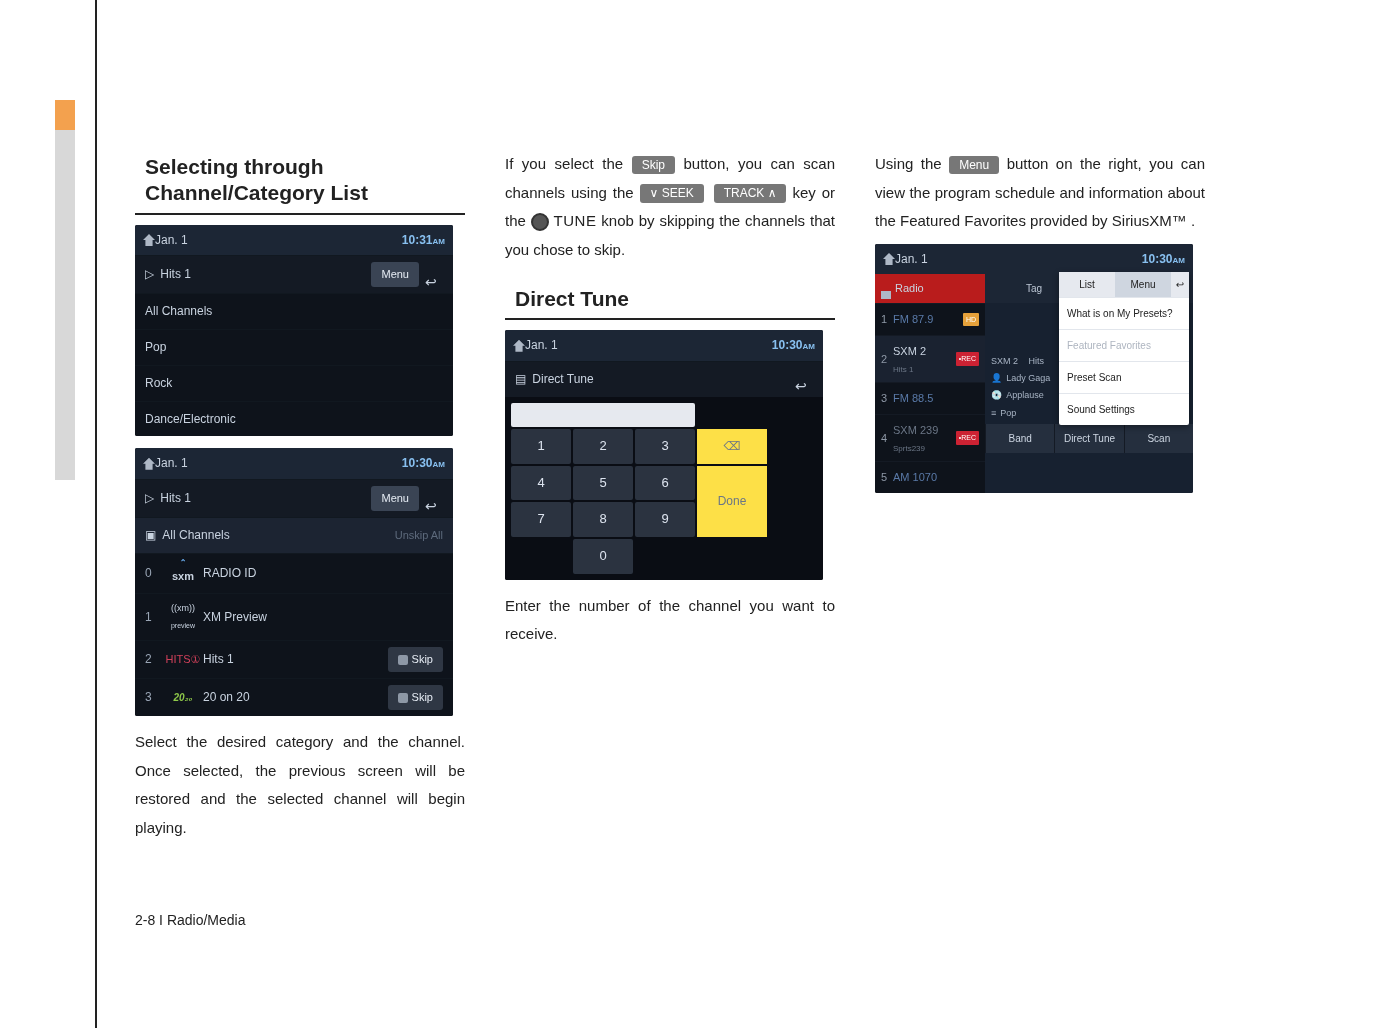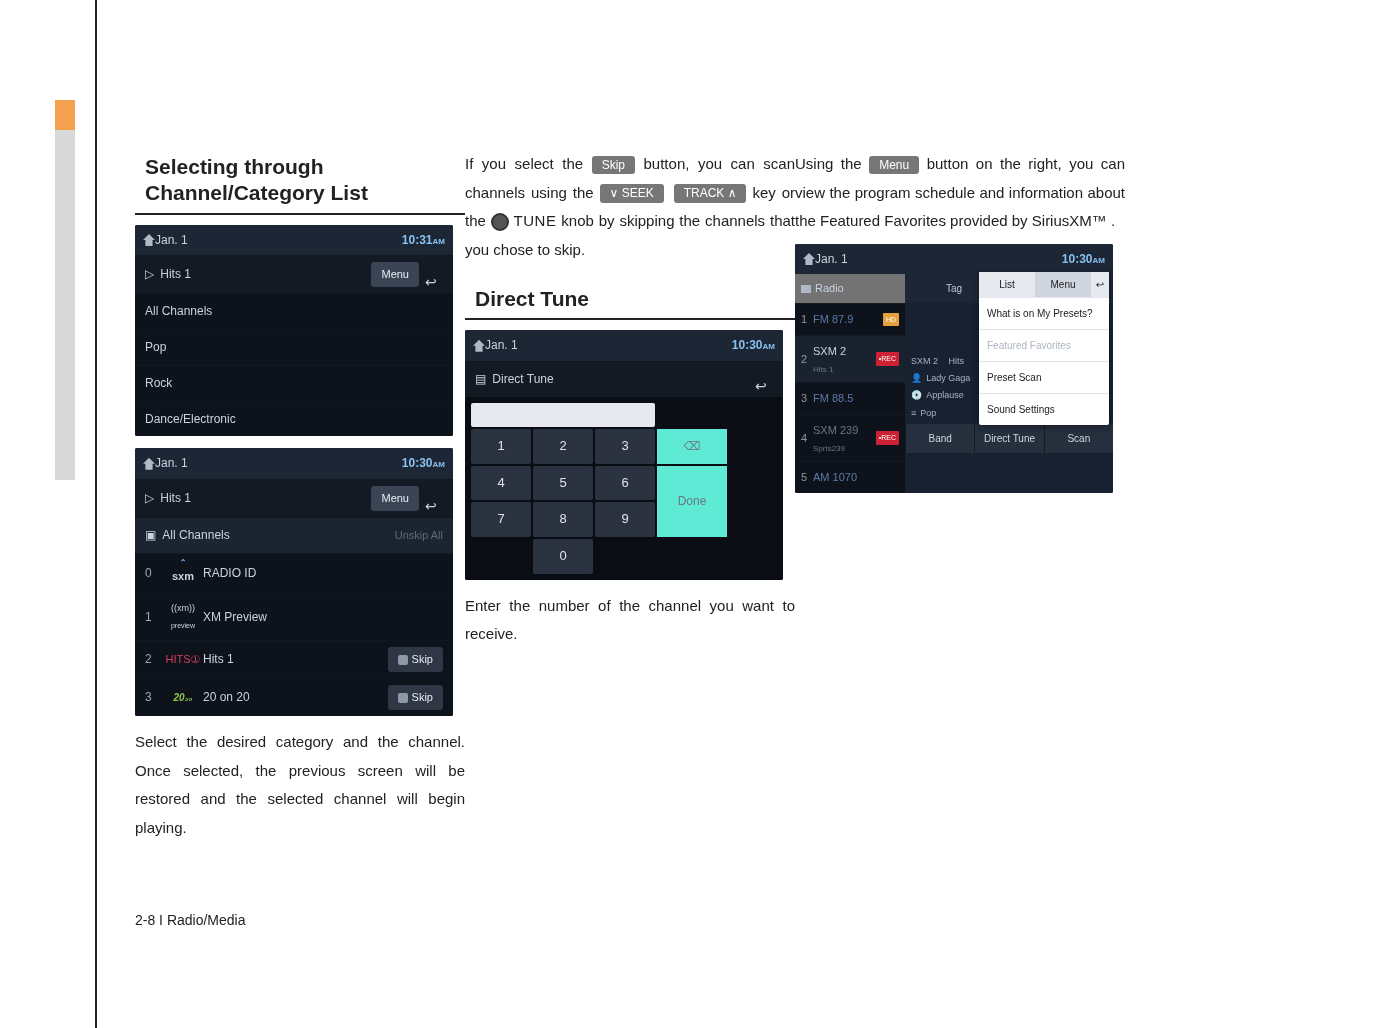--- a/index.html
+++ b/index.html
@@ -34,20 +34,21 @@
       background: #222;
     }
     .page-content {
       position: absolute;
       left: 135px;
       top: 150px;
       width: 1090px;
     }
     .columns {
       display: flex;
+      gap: 40px;
     }
     .col {
       width: 330px;
       font-size: 15px;
       color: #222;
       line-height: 1.9;
     }
     .section-title {
       font-size: 21px;
       font-weight: bold;
@@ -111,27 +112,27 @@
     .ss-chicon{width:40px;text-align:center;}
     .sxm-logo{font-weight:bold;font-size:11px;color:#c9d3e0;}
     .sxm-logo .wifi{display:block;font-size:8px;color:#6aaef0;line-height:0.8;}
     .keypad {
       display:grid;grid-template-columns:60px 60px 60px 70px;
       gap:2px;padding:6px;background:#0a0d14;
     }
     .keypad .input{grid-column:1/4;background:#e6e9ef;height:24px;border-radius:2px;}
     .keypad .blank{background:transparent;height:24px;}
     .keypad .btn{background:#2b3340;color:#dde4ef;text-align:center;padding:5px 0;font-size:13px;border-radius:2px;}
-    .keypad .side{background:#5eead4;color:#6b7686;display:flex;align-items:center;justify-content:center;}
+    .keypad .side{background:#fde047;color:#6b7686;display:flex;align-items:center;justify-content:center;}
     .keypad .del::after{content:"⌫";}
     
     .radio-ss{width:318px;background:#0a0d14;border-radius:2px;font-size:11px;color:#c9d3e0;margin:8px 0;overflow:hidden;position:relative;}
     .radio-body{display:flex;}
     .radio-left{width:110px;background:#0e131b;}
-    .radio-left .hdr{background:#737373;padding:4px 6px;display:flex;align-items:center;gap:4px;}
+    .radio-left .hdr{background:#b91c1c;padding:4px 6px;display:flex;align-items:flex-end;gap:4px;}
     .radio-left .hdr::before{content:"";width:10px;height:8px;background:#aeb8c6;}
     .radio-item{display:flex;align-items:center;gap:4px;padding:5px 6px;border-top:1px solid #141a24;}
     .radio-item .num{width:8px;color:#8e98a6;}
     .radio-item .rec{background:#c23;color:#fff;font-size:7px;padding:0 3px;border-radius:1px;margin-left:auto;}
     .radio-item .sub{display:block;font-size:8px;color:#6b7686;}
     .radio-mid{flex:1;background:#172130;position:relative;}
     .radio-mid-top{display:flex;gap:2px;padding:3px;background:#1c2635;}
     .radio-mid-top .tab{flex:1;text-align:center;padding:2px 0;color:#bcc6d4;font-size:10px;}
     .radio-mid-logo{height:48px;display:flex;align-items:center;justify-content:center;flex-direction:column;}
     .radio-mid-logo .sirius{font-size:8px;color:#9ab;letter-spacing:1px;font-weight:bold;}

